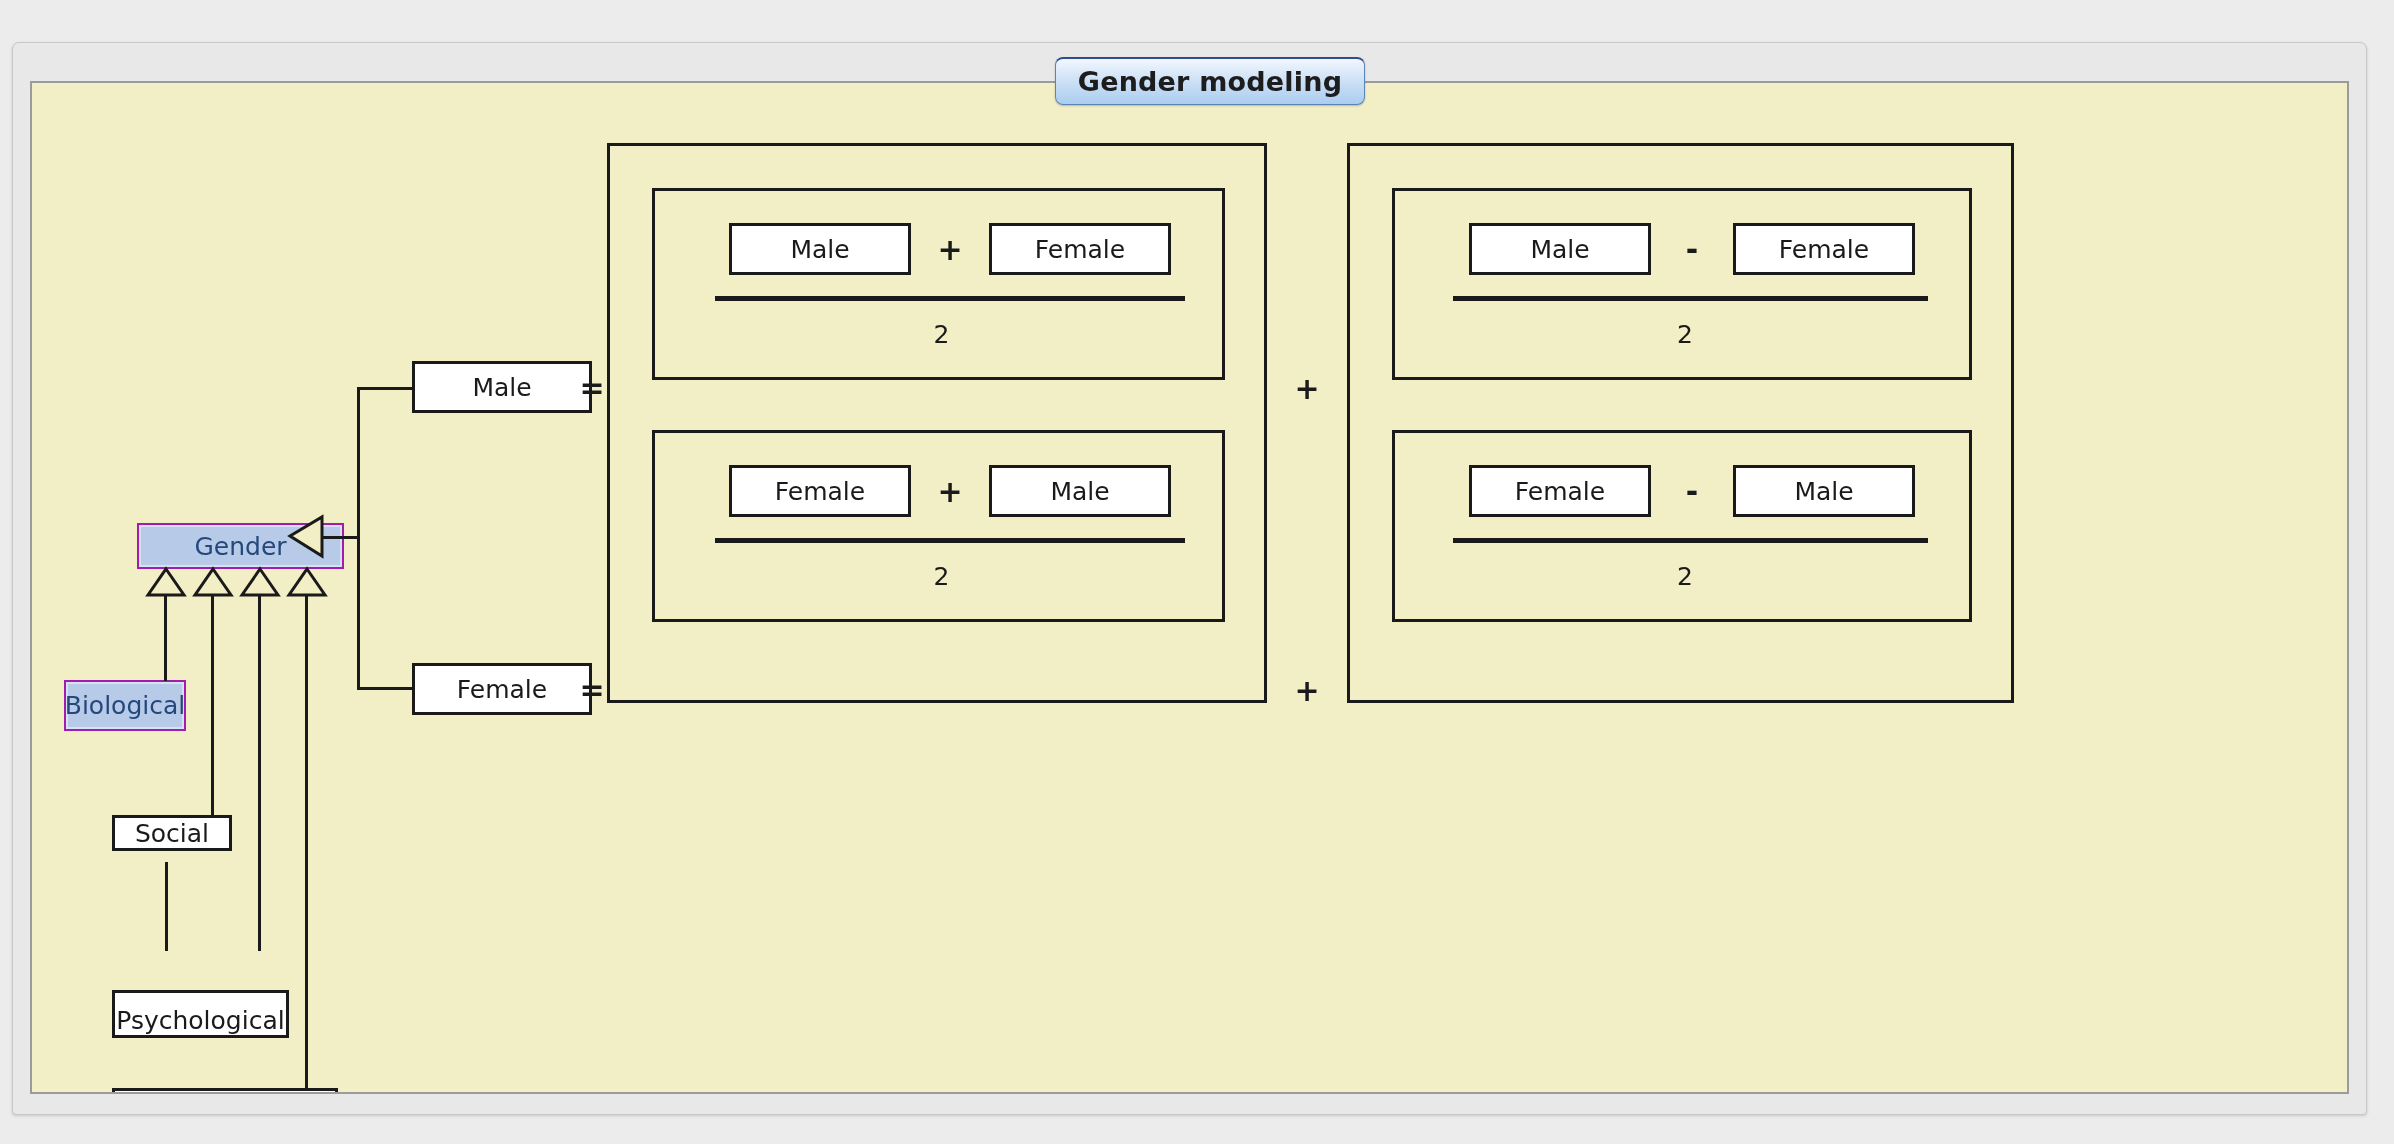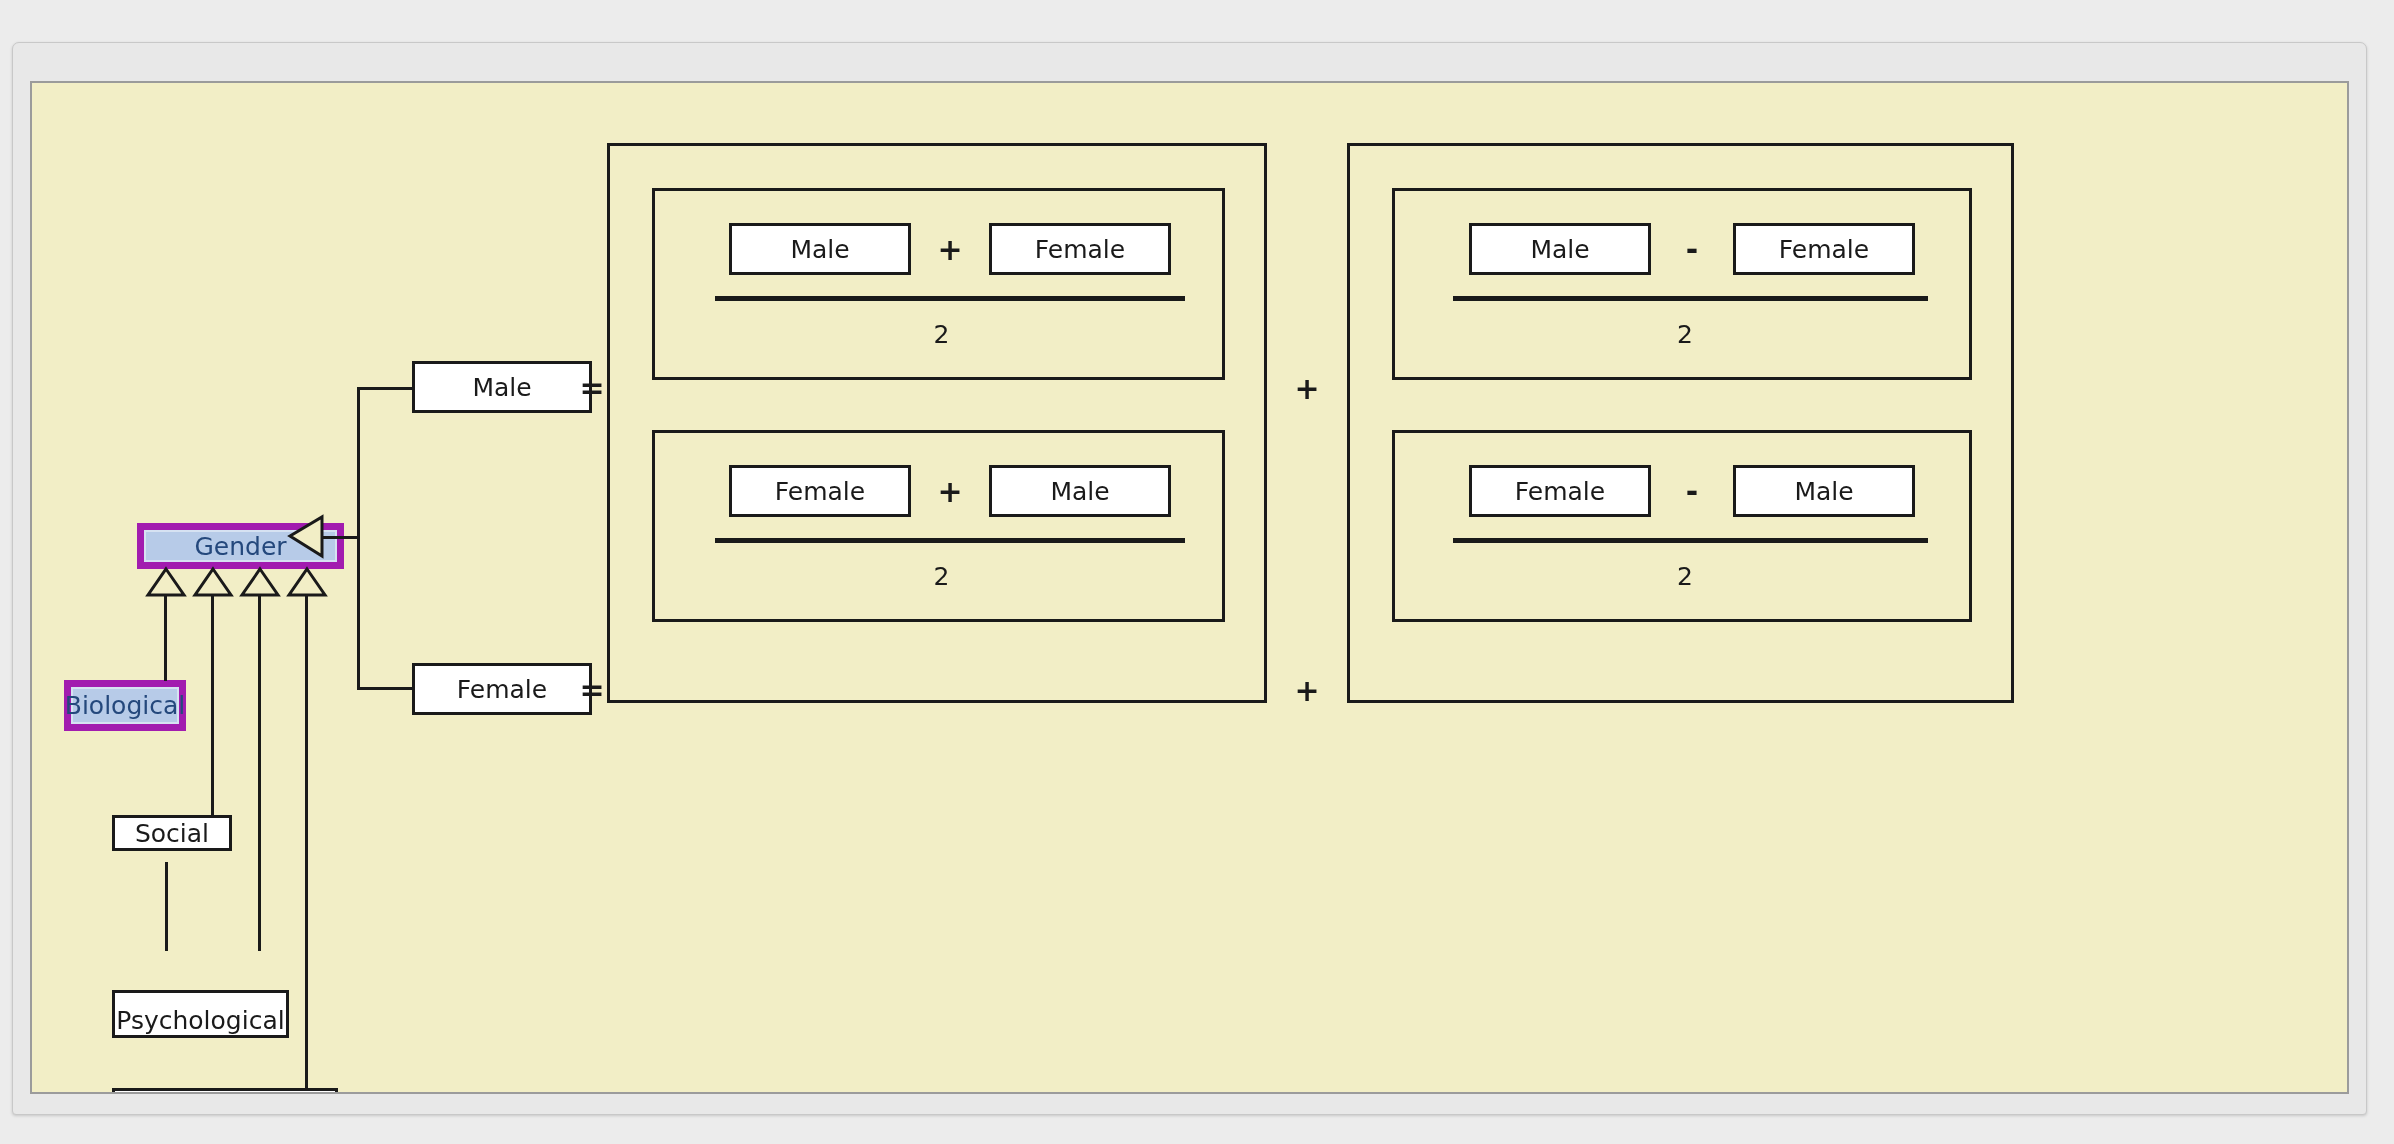--- a/index.html
+++ b/index.html
@@ -42,21 +42,21 @@
 
   
   .node{
     position:absolute;box-sizing:border-box;
     display:flex;align-items:center;justify-content:center;
     background:#ffffff;border:3px solid #1a1a1a;
     font-size:25px;color:#1a1a1a;white-space:nowrap;
   }
   .node.sel{
     background:#b7cbe8;
-    border:7px solid #a21caf;
+    border:2px solid #a21caf;
     box-shadow:inset 0 0 0 2px #d6e2f2;
     color:#24487c;
   }
 
   
   .group-box{
     position:absolute;box-sizing:border-box;
     border:3px solid #1a1a1a;background:transparent;
   }
   .frac-box{
@@ -90,20 +90,23 @@
   .ln.h{height:3px;}
 
   svg.arrow{position:absolute;overflow:visible;}
   svg.arrow polygon{fill:#f2eec6;stroke:#1a1a1a;stroke-width:3;}
 </style>
 </head>
 <body>
 
 <div id="window">
 
+  <div id="title-tab">
+    <span>Gender modeling</span>
+  </div>
 
   <div id="canvas-frame">
     <div id="canvas">
 
       <div class="node sel" style="left:105px;top:440px;width:207px;height:46px;">
         <span>Gender</span>
       </div>
 
       <div class="node sel" style="left:32px;top:597px;width:122px;height:51px;">
         <span>Biological</span>

